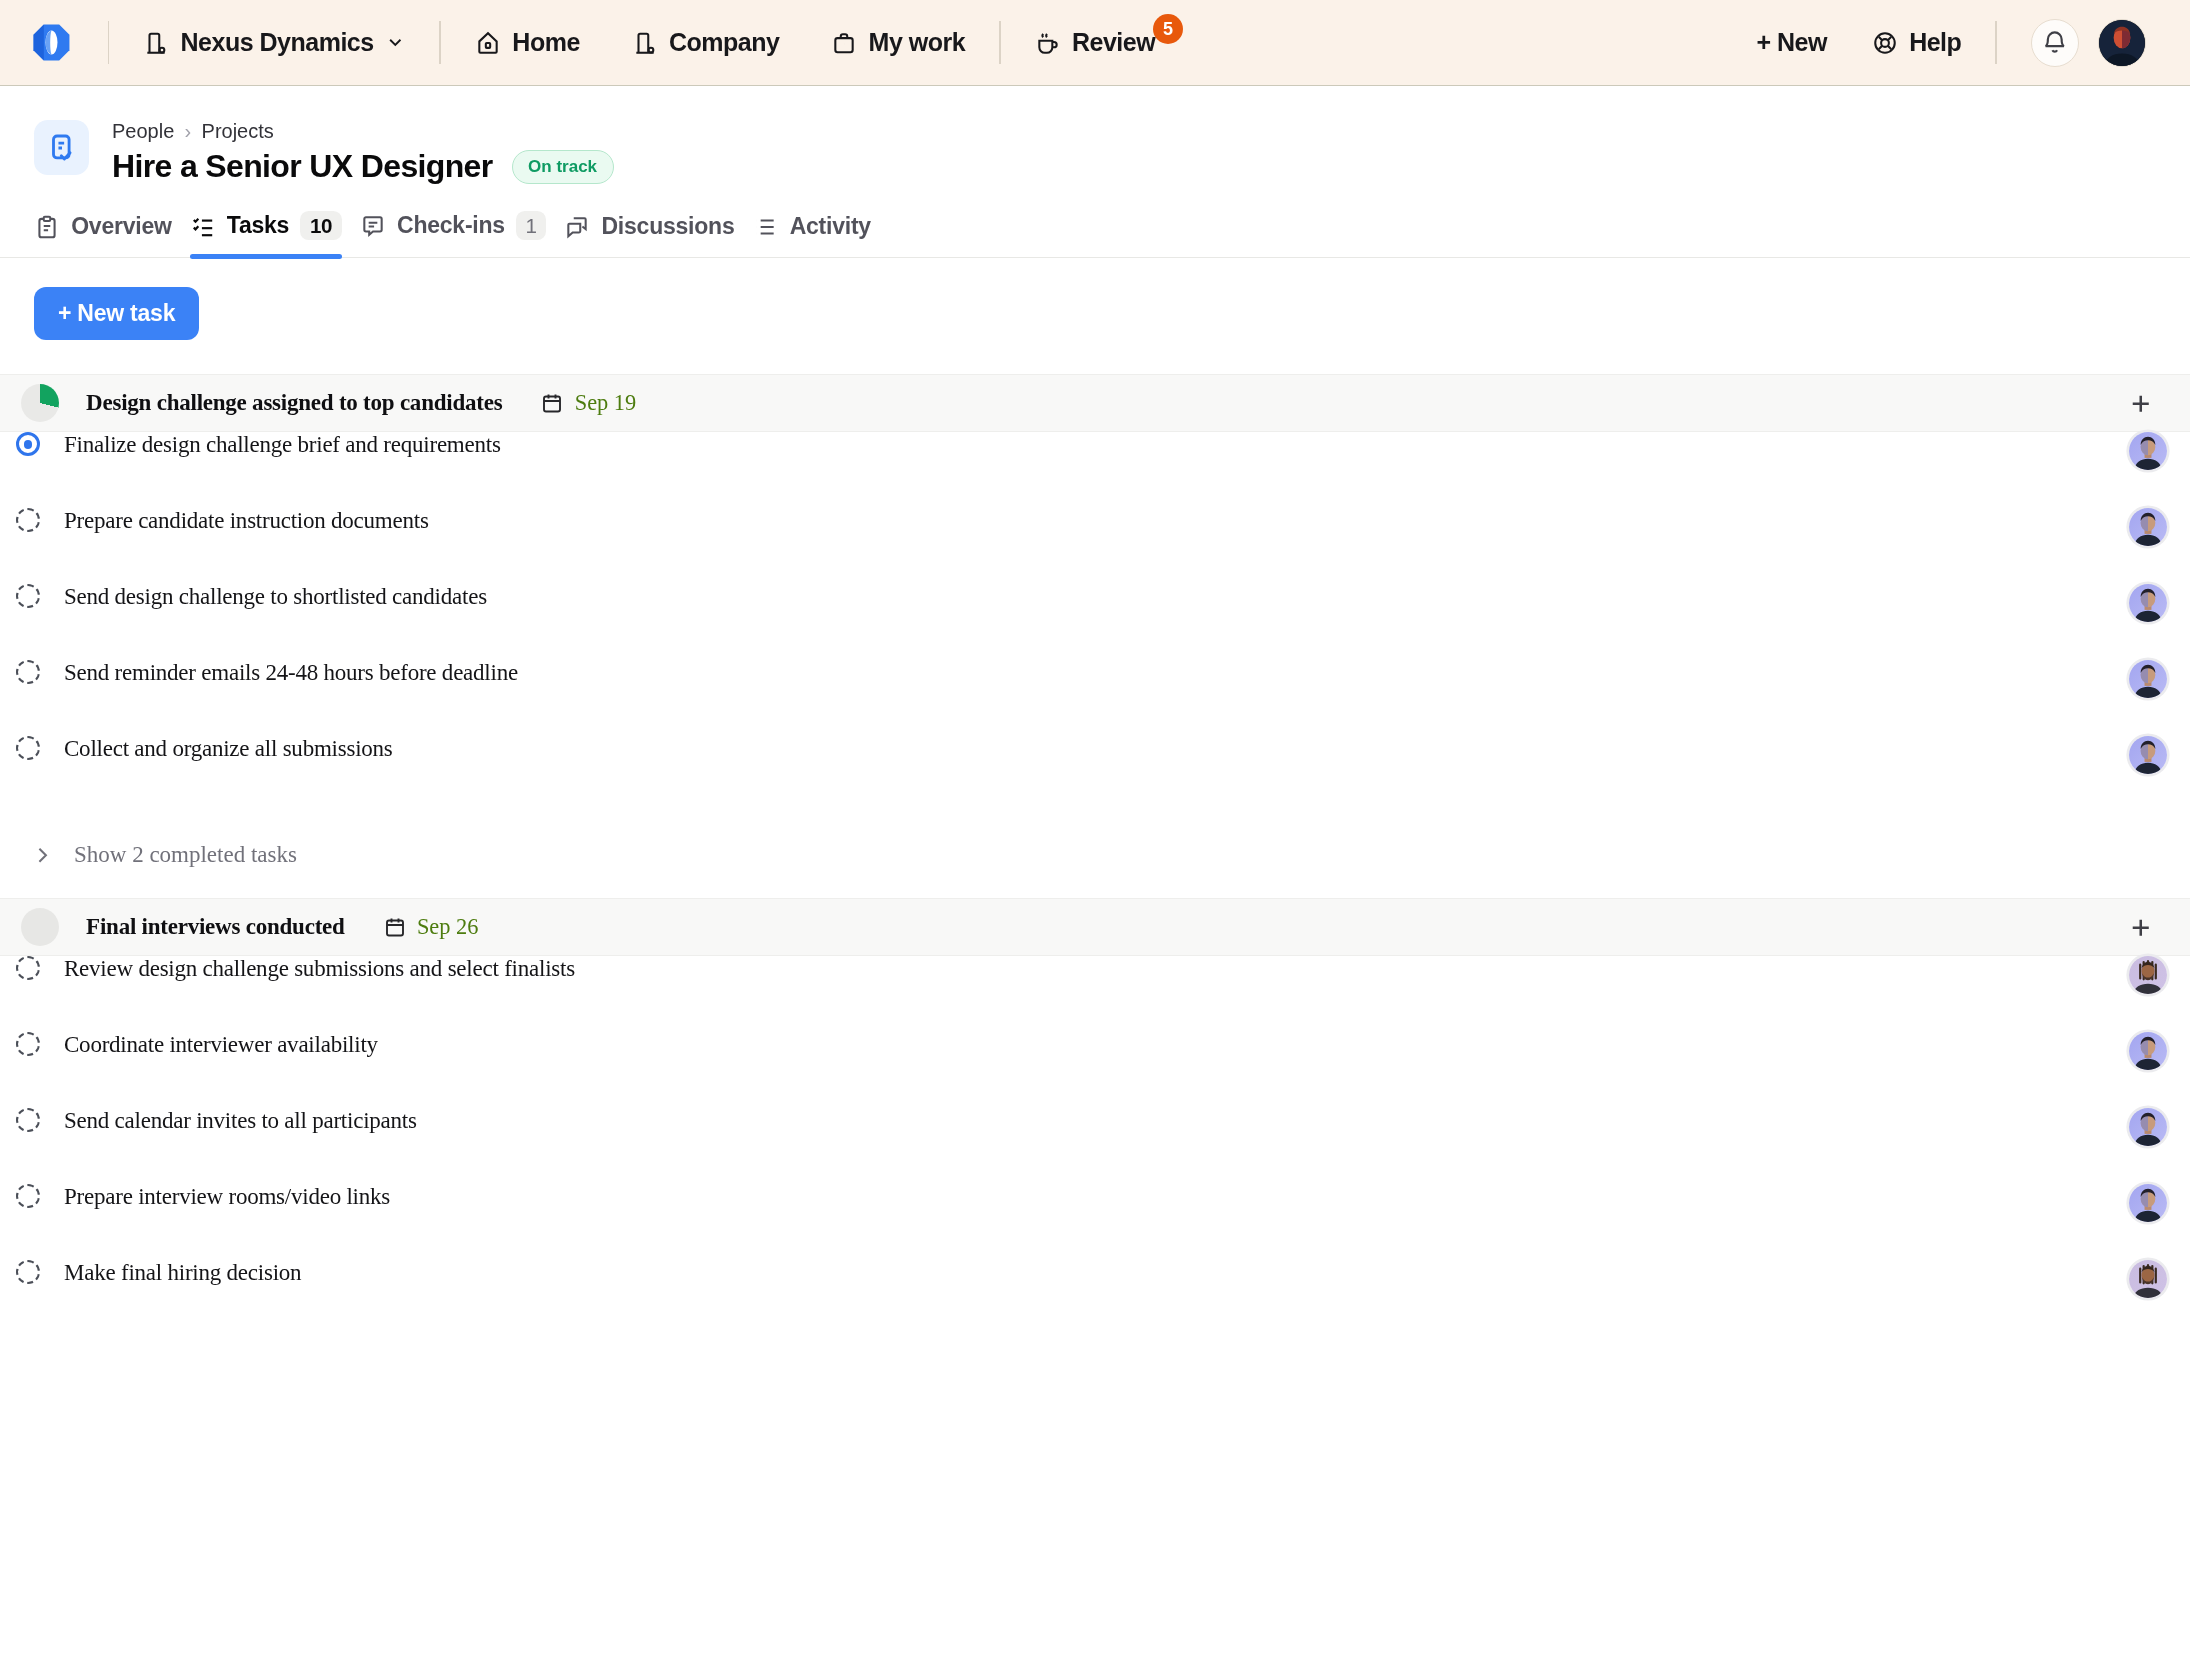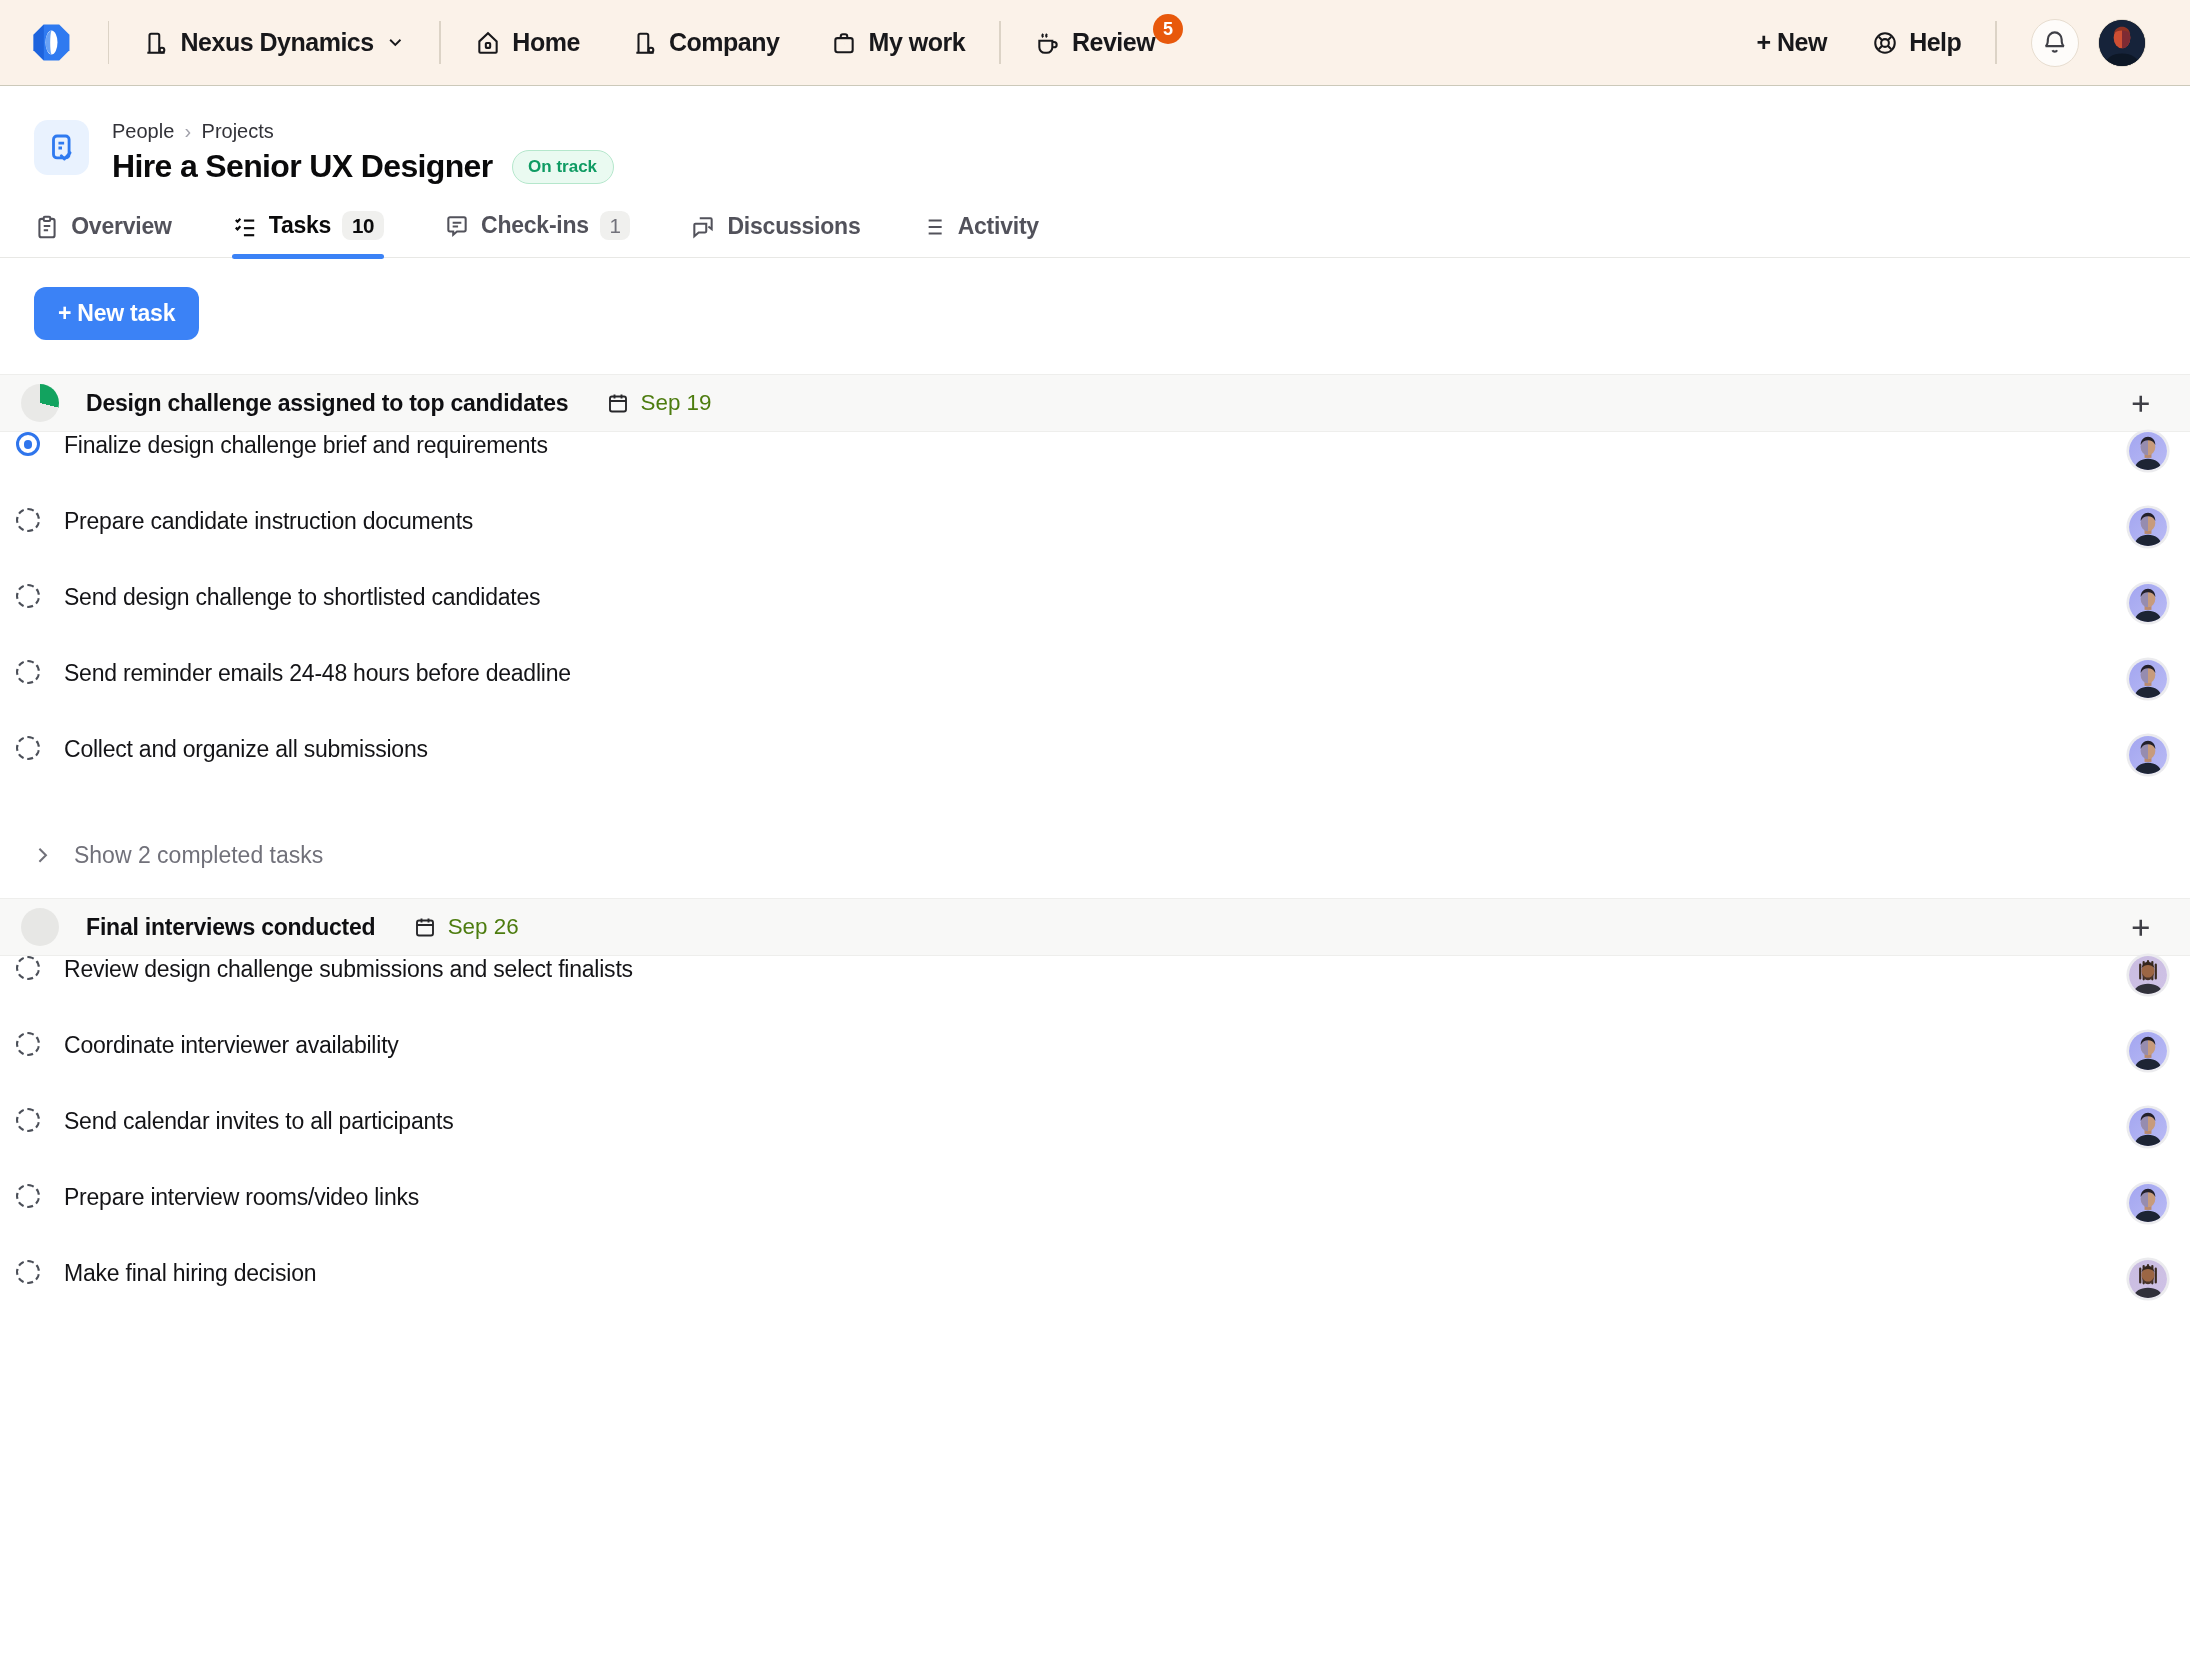--- a/index.html
+++ b/index.html
@@ -37,38 +37,38 @@
   .doc-tile{width:55px;height:55px;border-radius:13.8px;background:var(--icon-tile-bg);
     display:flex;align-items:center;justify-content:center;flex:0 0 auto;}
   .crumbs{display:flex;align-items:center;gap:10.3px;font-size:20px;color:#323238;}
   .crumb-sep{color:#a1a1aa;font-size:20px;}
   .title-row{display:flex;align-items:center;gap:19px;margin-top:5.2px;}
   .page-title{font-size:32px;font-weight:700;letter-spacing:-0.02em;color:#0a0a0b;}
   .status-pill{font-size:17px;font-weight:700;color:var(--on-track-text);background:var(--on-track-bg);
     border:1.7px solid var(--on-track-border);border-radius:860px;padding:6px 15.5px;}
 
   
-  .tabs{display:flex;align-items:flex-end;gap:60px;padding:0 34px;margin-top:26px;
+  .tabs{display:flex;align-items:flex-end;gap:18px;padding:0 34px;margin-top:26px;
     border-bottom:1.7px solid #e8e8e5;}
   .tab{position:relative;display:inline-flex;align-items:center;gap:11.2px;padding-bottom:17px;
     font-size:23px;font-weight:600;letter-spacing:-0.01em;color:var(--tab-gray);cursor:pointer;}
   .tab .icon-28{width:26px;height:26px;}
   .tab.active{color:#0a0a0b;}
   .tab.active::after{content:"";position:absolute;left:0;right:0;bottom:-1.7px;height:5.2px;
     background:var(--accent-blue);border-radius:3.4px;}
   .count-pill{background:#f0f0ee;border-radius:8.6px;padding:2.6px 9.5px;font-size:20.6px;font-weight:600;color:#0a0a0b;}
   .count-pill.dim{color:#71717a;font-weight:500;}
 
   
   .btn-primary{display:inline-flex;align-items:center;margin:29px 16px 0 34px;background:var(--accent-blue);
     color:#fff;font-size:23px;font-weight:700;letter-spacing:-0.01em;border:none;border-radius:12px;
     padding:13px 24px;cursor:pointer;}
 
   
-  .section{margin-top:0;}
+  .section{margin-top:0;font-family:Liberation Serif, serif;}
   .section-head{margin-top:34px;height:58px;background:var(--band-bg);border-top:1.7px solid #eeeeec;
     border-bottom:1.7px solid #eeeeec;display:flex;align-items:center;padding:0 31px 0 20.6px;}
   .pie{width:38px;height:38px;border-radius:50%;flex:0 0 auto;background:#e7e7e5;}
   .section-title{font-size:23px;font-weight:700;letter-spacing:-0.01em;color:#0f0f12;margin-left:27.5px;}
   .due{display:flex;align-items:center;gap:10.3px;margin-left:38px;color:#4d7c0f;}
   .due .date{font-size:22.4px;font-weight:500;}
   .add-task-btn{margin-left:auto;width:38px;height:38px;display:flex;align-items:center;
     justify-content:center;cursor:pointer;background:none;border:none;}
 
   .task-list{padding:0;}

